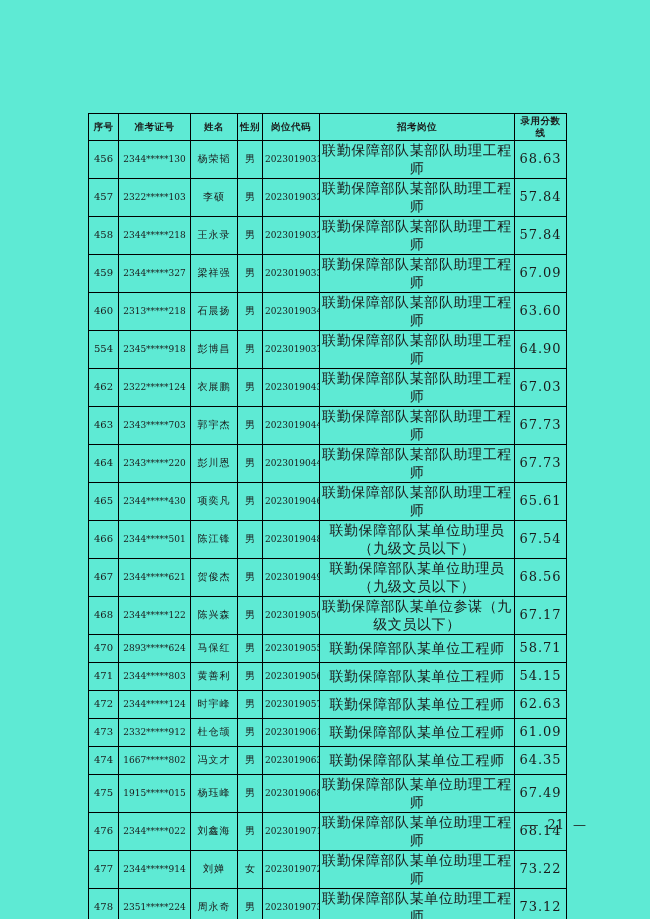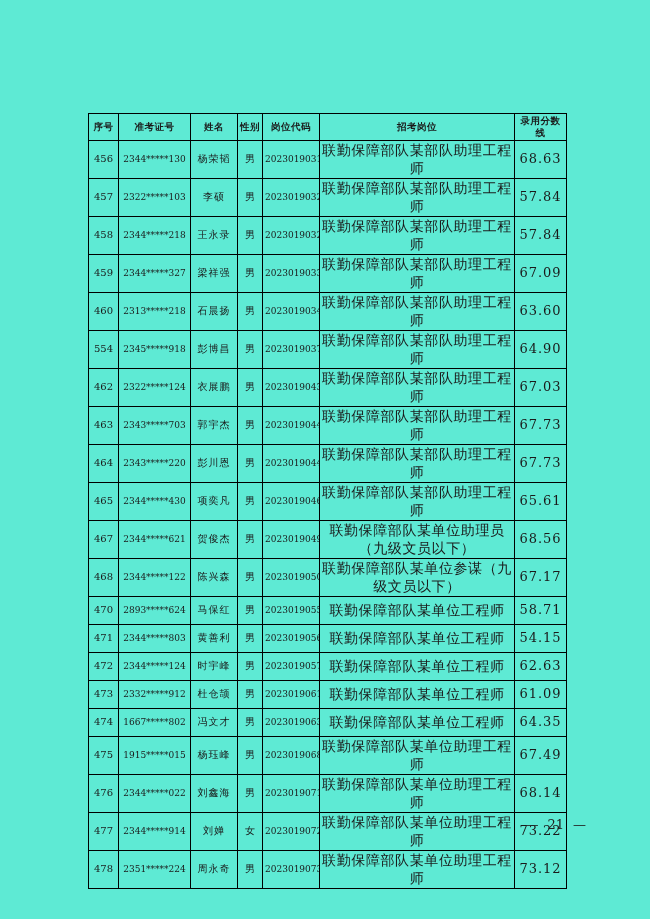--- a/index.html
+++ b/index.html
@@ -174,20 +174,29 @@
         <tr>
           <td class="col-no">465</td>
           <td class="col-id">2344*****430</td>
           <td class="col-name">项奕凡</td>
           <td class="col-gender">男</td>
           <td class="col-code">2023019046</td>
           <td class="col-position">联勤保障部队某部队助理工程师</td>
           <td class="col-score">65.61</td>
         </tr>
         <tr>
+          <td class="col-no">466</td>
+          <td class="col-id">2344*****501</td>
+          <td class="col-name">陈江锋</td>
+          <td class="col-gender">男</td>
+          <td class="col-code">2023019048</td>
+          <td class="col-position">联勤保障部队某单位助理员（九级文员以下）</td>
+          <td class="col-score">67.54</td>
+        </tr>
+        <tr>
           <td class="col-no">467</td>
           <td class="col-id">2344*****621</td>
           <td class="col-name">贺俊杰</td>
           <td class="col-gender">男</td>
           <td class="col-code">2023019049</td>
           <td class="col-position">联勤保障部队某单位助理员（九级文员以下）</td>
           <td class="col-score">68.56</td>
         </tr>
         <tr>
           <td class="col-no">468</td>

